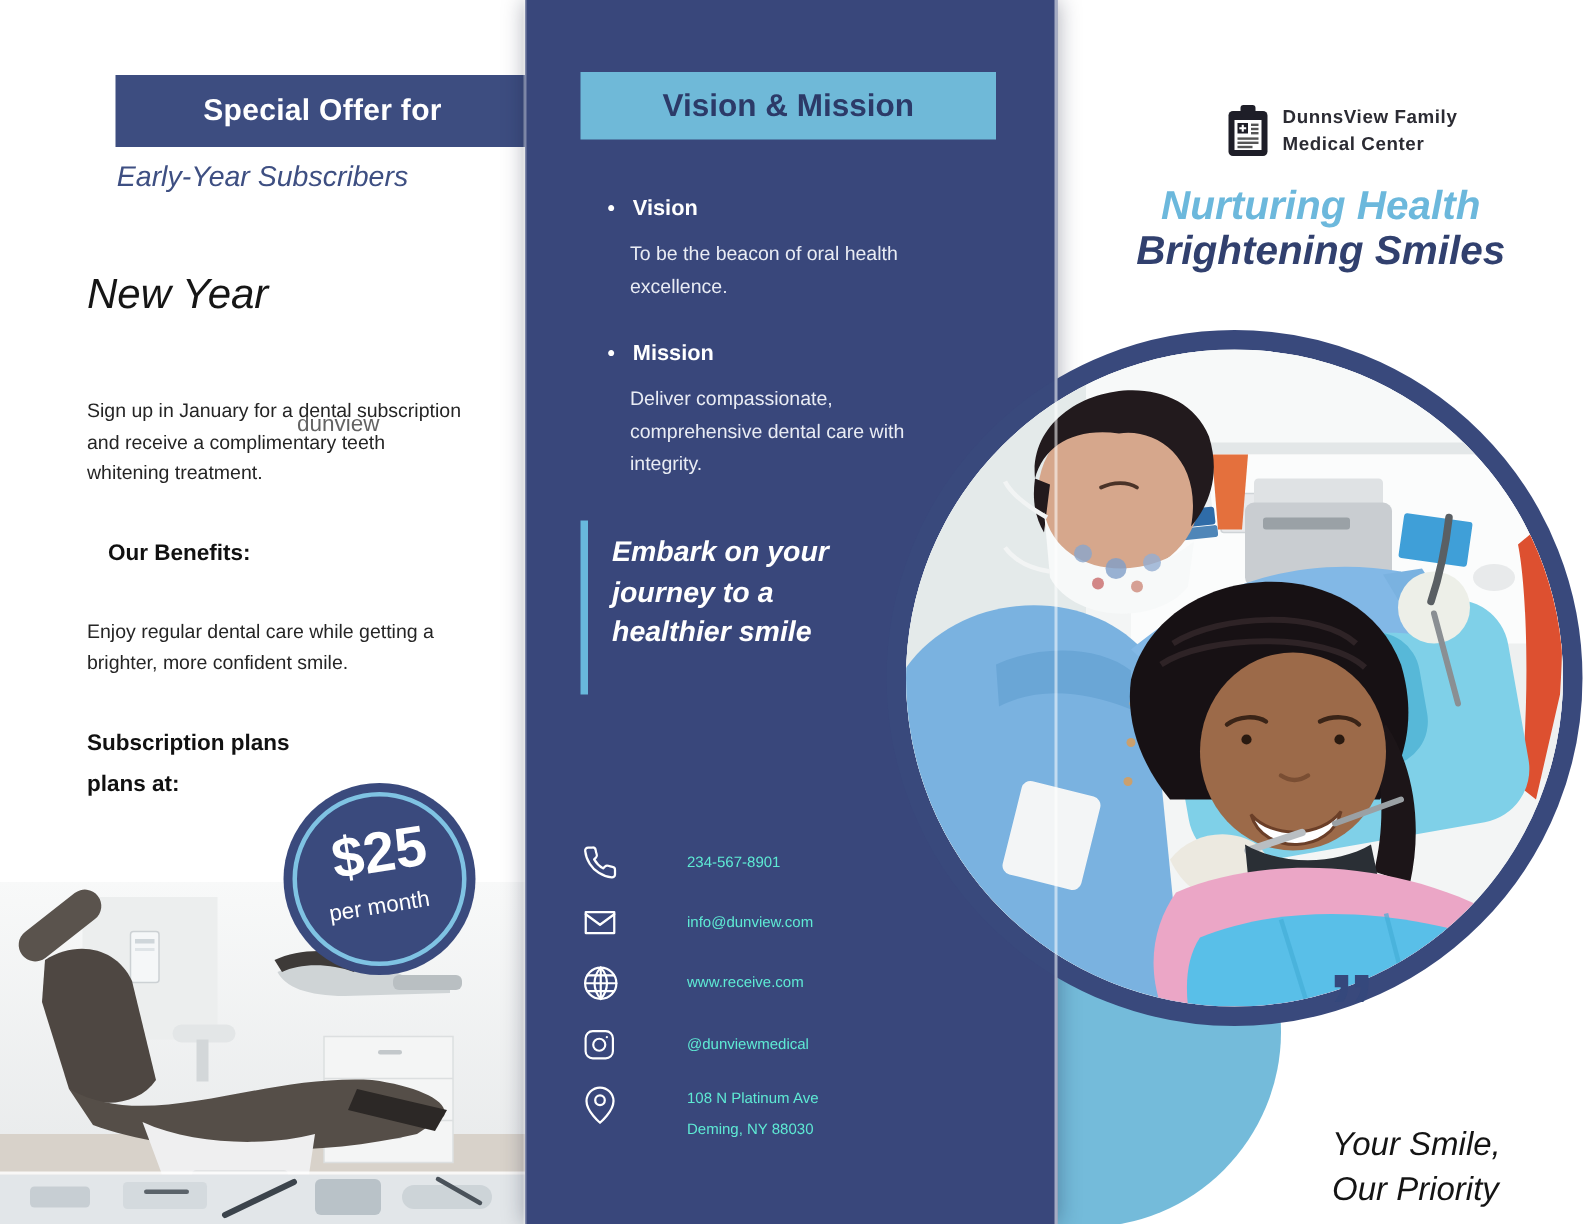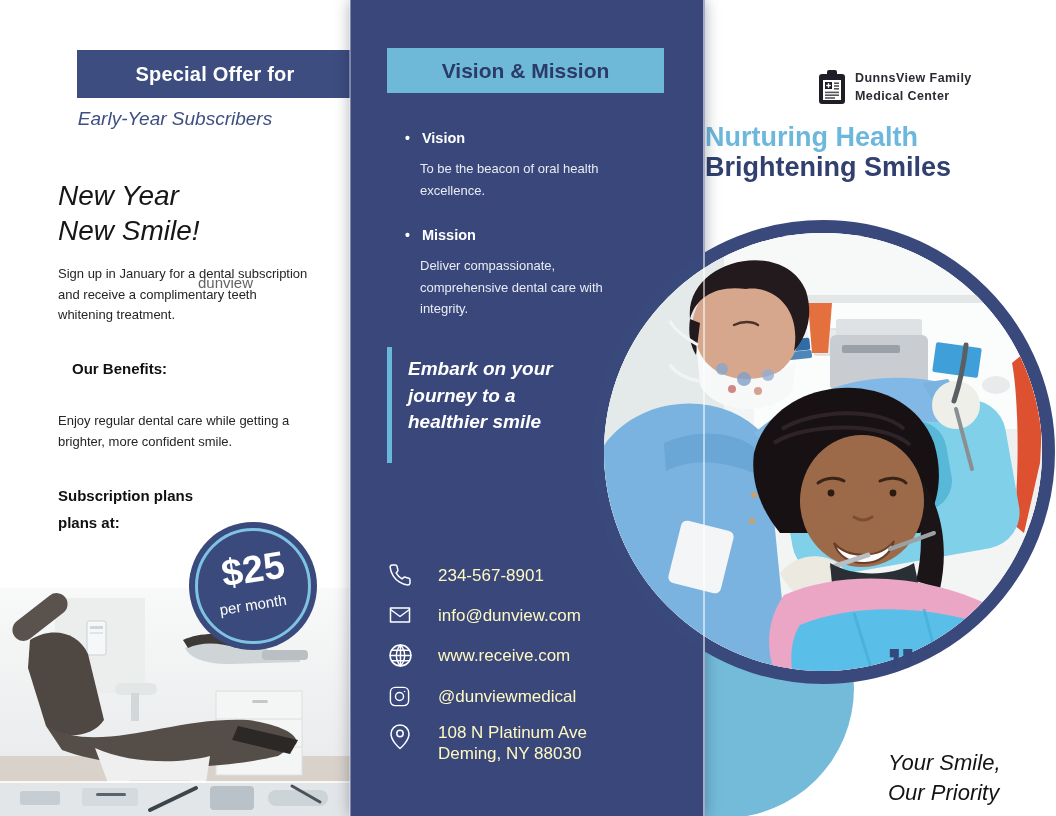--- a/index.html
+++ b/index.html
@@ -45,34 +45,34 @@
   .vm-item-label .dot{margin-right:12px;font-size:14px;}
   .vm-label-1{left:55px;top:130px;}
   .vm-text-1{left:70px;top:158px;width:200px;font-size:13px;line-height:21.5px;color:#E9ECF4;}
   .vm-label-2{left:55px;top:227px;}
   .vm-text-2{left:70px;top:255px;width:185px;font-size:13px;line-height:21.5px;color:#E9ECF4;}
   .quote-bar{left:37px;top:347px;width:5px;height:116px;background:#68B8DC;}
   .quote-text{left:58px;top:356px;width:170px;color:#fff;font-size:19px;line-height:26.5px;
     font-weight:700;font-style:italic;}
   .contact-row{left:38px;width:290px;height:30px;display:flex;align-items:center;}
   .contact-row .cicon{width:26px;height:26px;flex:0 0 26px;display:flex;align-items:center;}
-  .contact-row .ctext{margin-left:24px;color:#fef9c3;font-size:17px;line-height:21px;}
+  .contact-row .ctext{margin-left:44px;color:#5eead4;font-size:10px;line-height:21px;}
   .crow-1{top:560px;} .crow-2{top:600px;} .crow-3{top:640px;} .crow-4{top:681px;}
   .crow-5{top:722px;height:46px;align-items:flex-start;}
   .crow-5 .cicon{margin-top:2px;}
 
   
   .panel-right{left:705px;top:0;width:351px;height:816px;background:#ffffff;overflow:hidden;z-index:0;}
   .blob{position:absolute;left:-111px;top:558px;width:260px;height:260px;border-radius:50%;
     background:#74BBDA;}
   .logo-row{left:818px;top:70px;display:flex;align-items:flex-start;z-index:2;}
   .logo-text{margin-left:9px;font-size:12.5px;font-weight:700;line-height:17.5px;
     color:#2B2B33;letter-spacing:.4px;}
-  .brand-title{left:705px;top:122px;width:351px;text-align:left;font-size:27px;
-    font-weight:700;line-height:30px;z-index:2;}
+  .brand-title{left:705px;top:122px;width:351px;text-align:center;font-size:27px;
+    font-weight:700;line-height:30px;z-index:2;font-style:italic;}
   .brand-title .t1{color:#6CB8DC;display:block;}
   .brand-title .t2{color:#31406E;display:block;}
 
   .hero-circle{left:591px;top:220px;width:438px;height:438px;border-radius:50%;
     border:13px solid #39497C;overflow:hidden;z-index:6;background:#eef1f1;}
 
   .closing-mark{left:885px;top:640px;font-size:64px;font-weight:700;color:#35487C;
     line-height:1;z-index:7;}
   .closing-text{left:888px;top:748px;font-size:22px;font-style:italic;line-height:29.5px;
     color:#141414;z-index:7;}
@@ -87,21 +87,20 @@
 
 <div class="page">
 
   <div class="abs panel-left">
     <div class="abs offer-box">
       <span>Special Offer for</span>
     </div>
     <div class="abs offer-subtitle">Early-Year Subscribers</div>
     <div class="abs headline">
       <span>New Year</span><br>
-      <span>New Smile!</span>
     </div>
     <div class="abs intro">Sign up in January for a dental subscription and receive a complimentary teeth whitening treatment.</div>
     <div class="abs watermark">dunview</div>
     <div class="abs benefits-h">Our Benefits:</div>
     <div class="abs benefits-p">Enjoy regular dental care while getting a brighter, more confident smile.</div>
     <div class="abs plans-h">
       <span>Subscription plans</span><br>
       <span>plans at:</span>
     </div>
 

